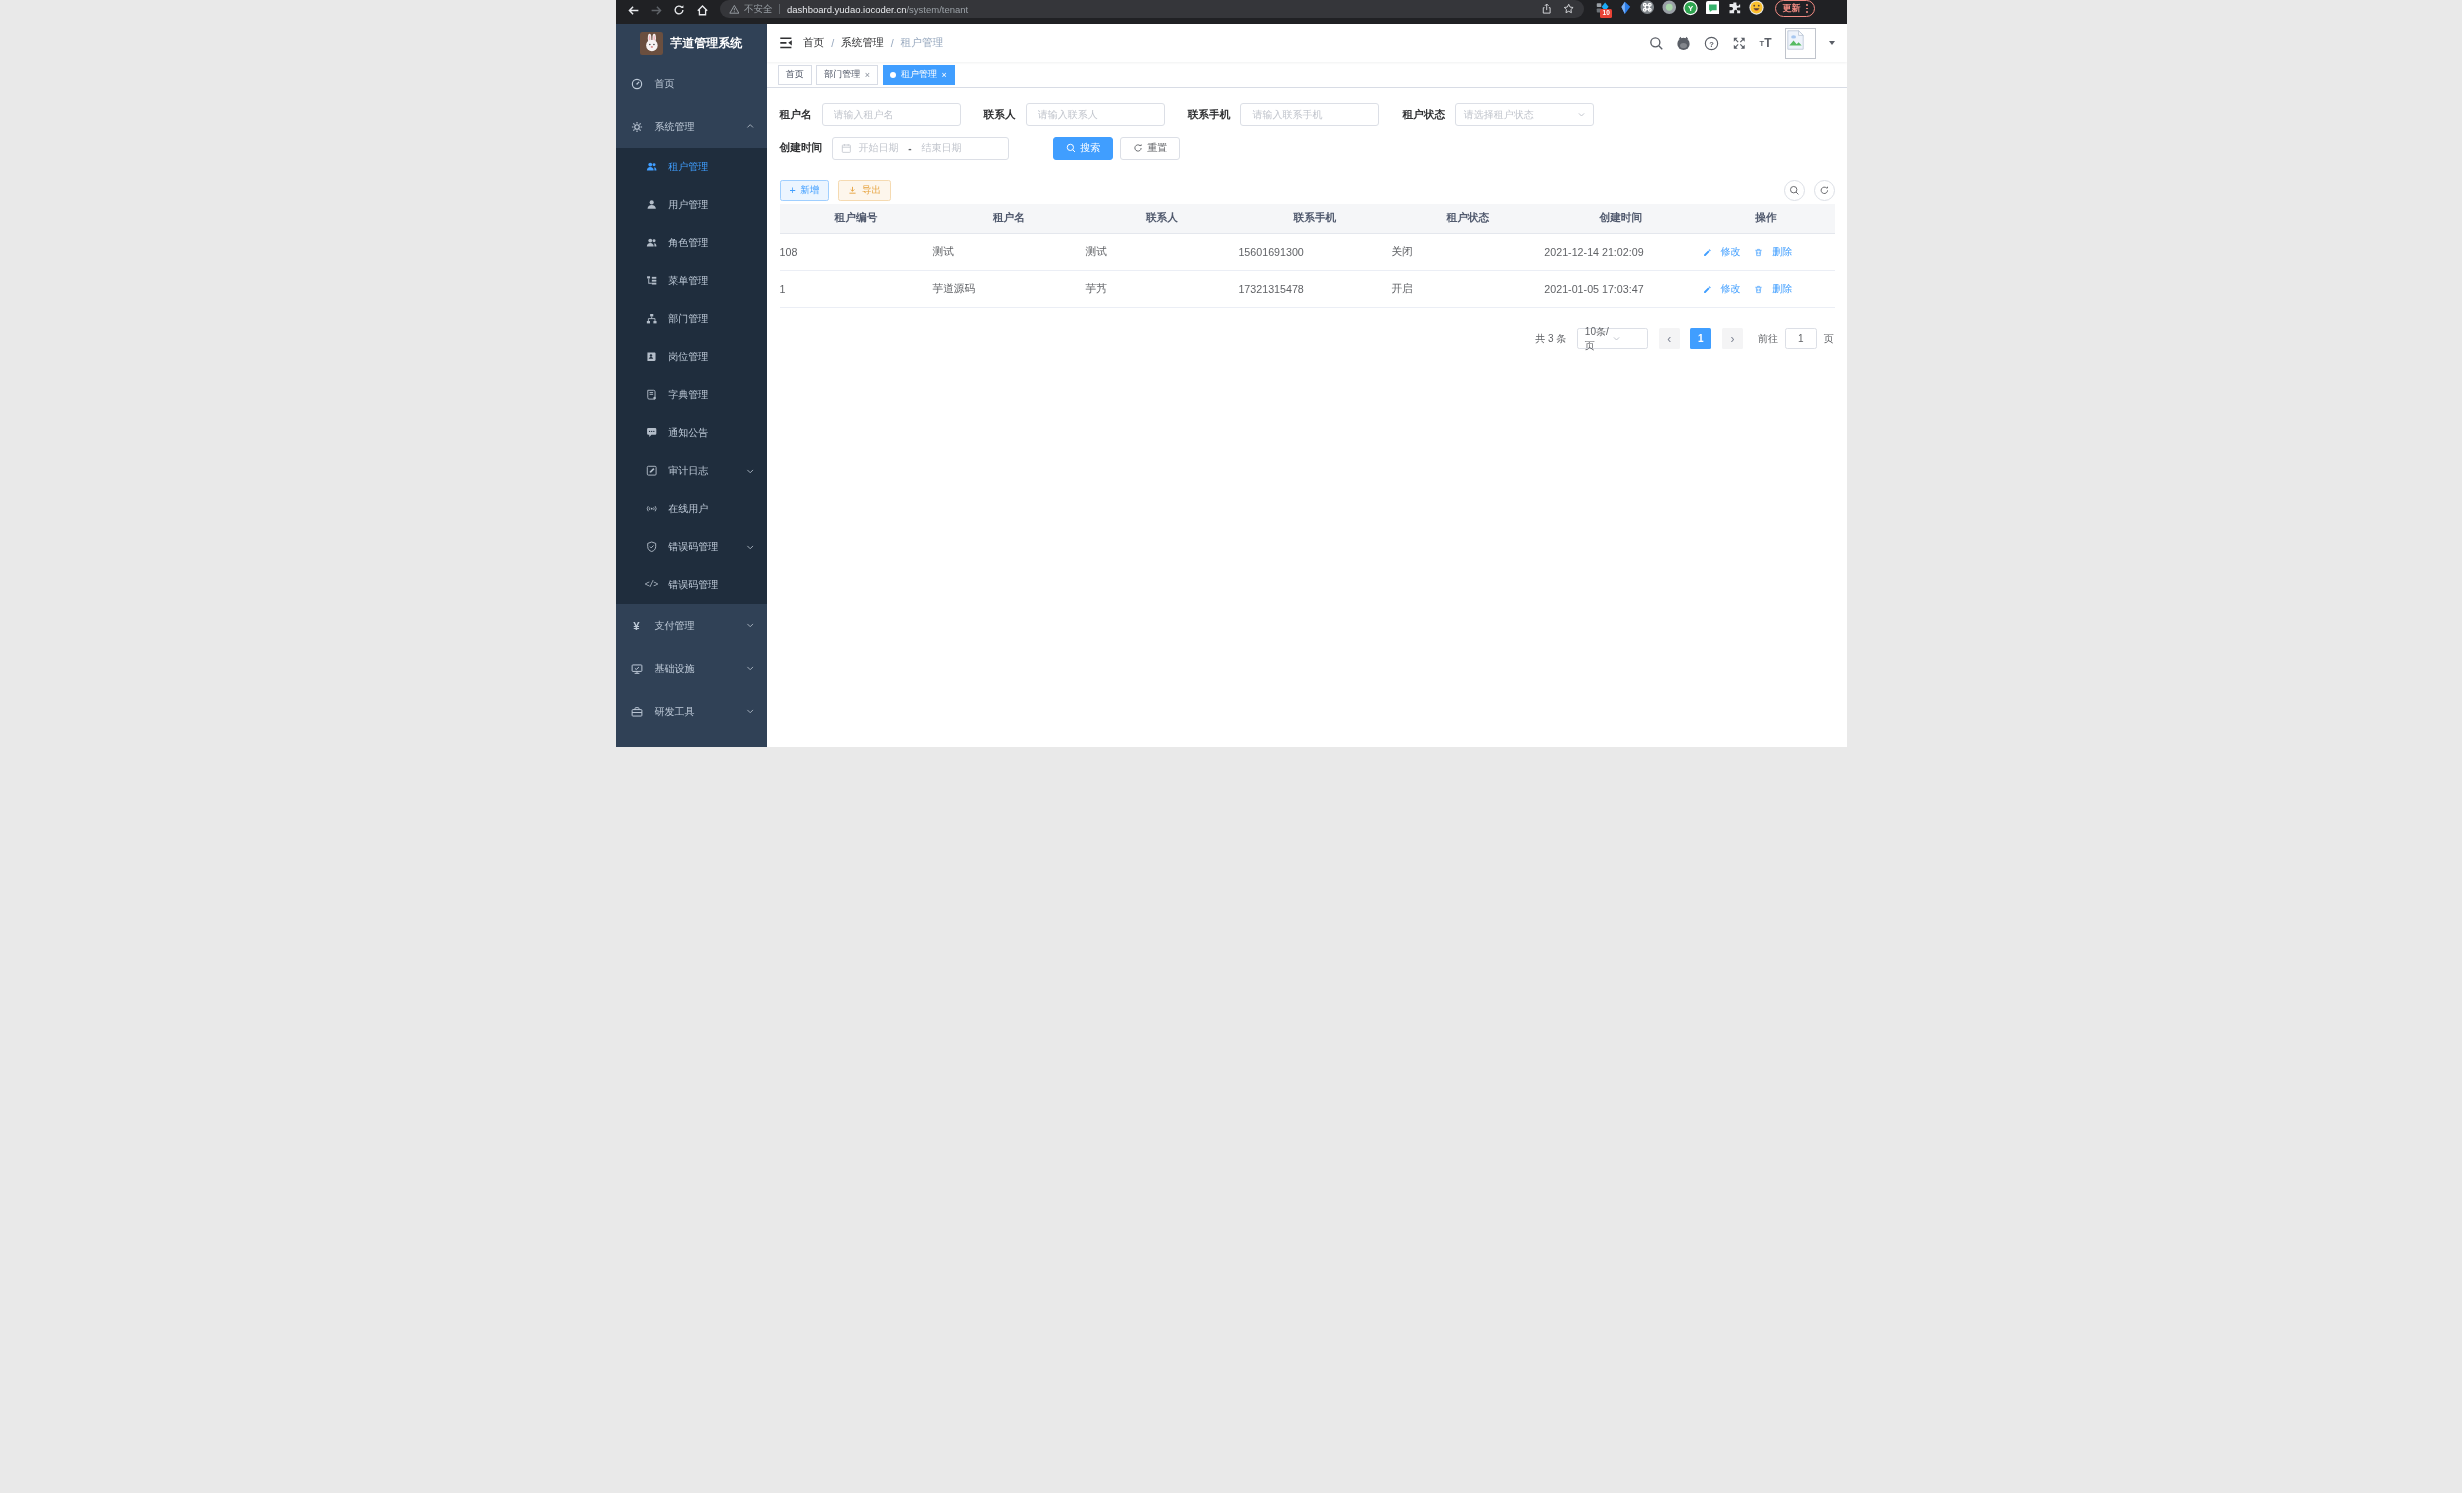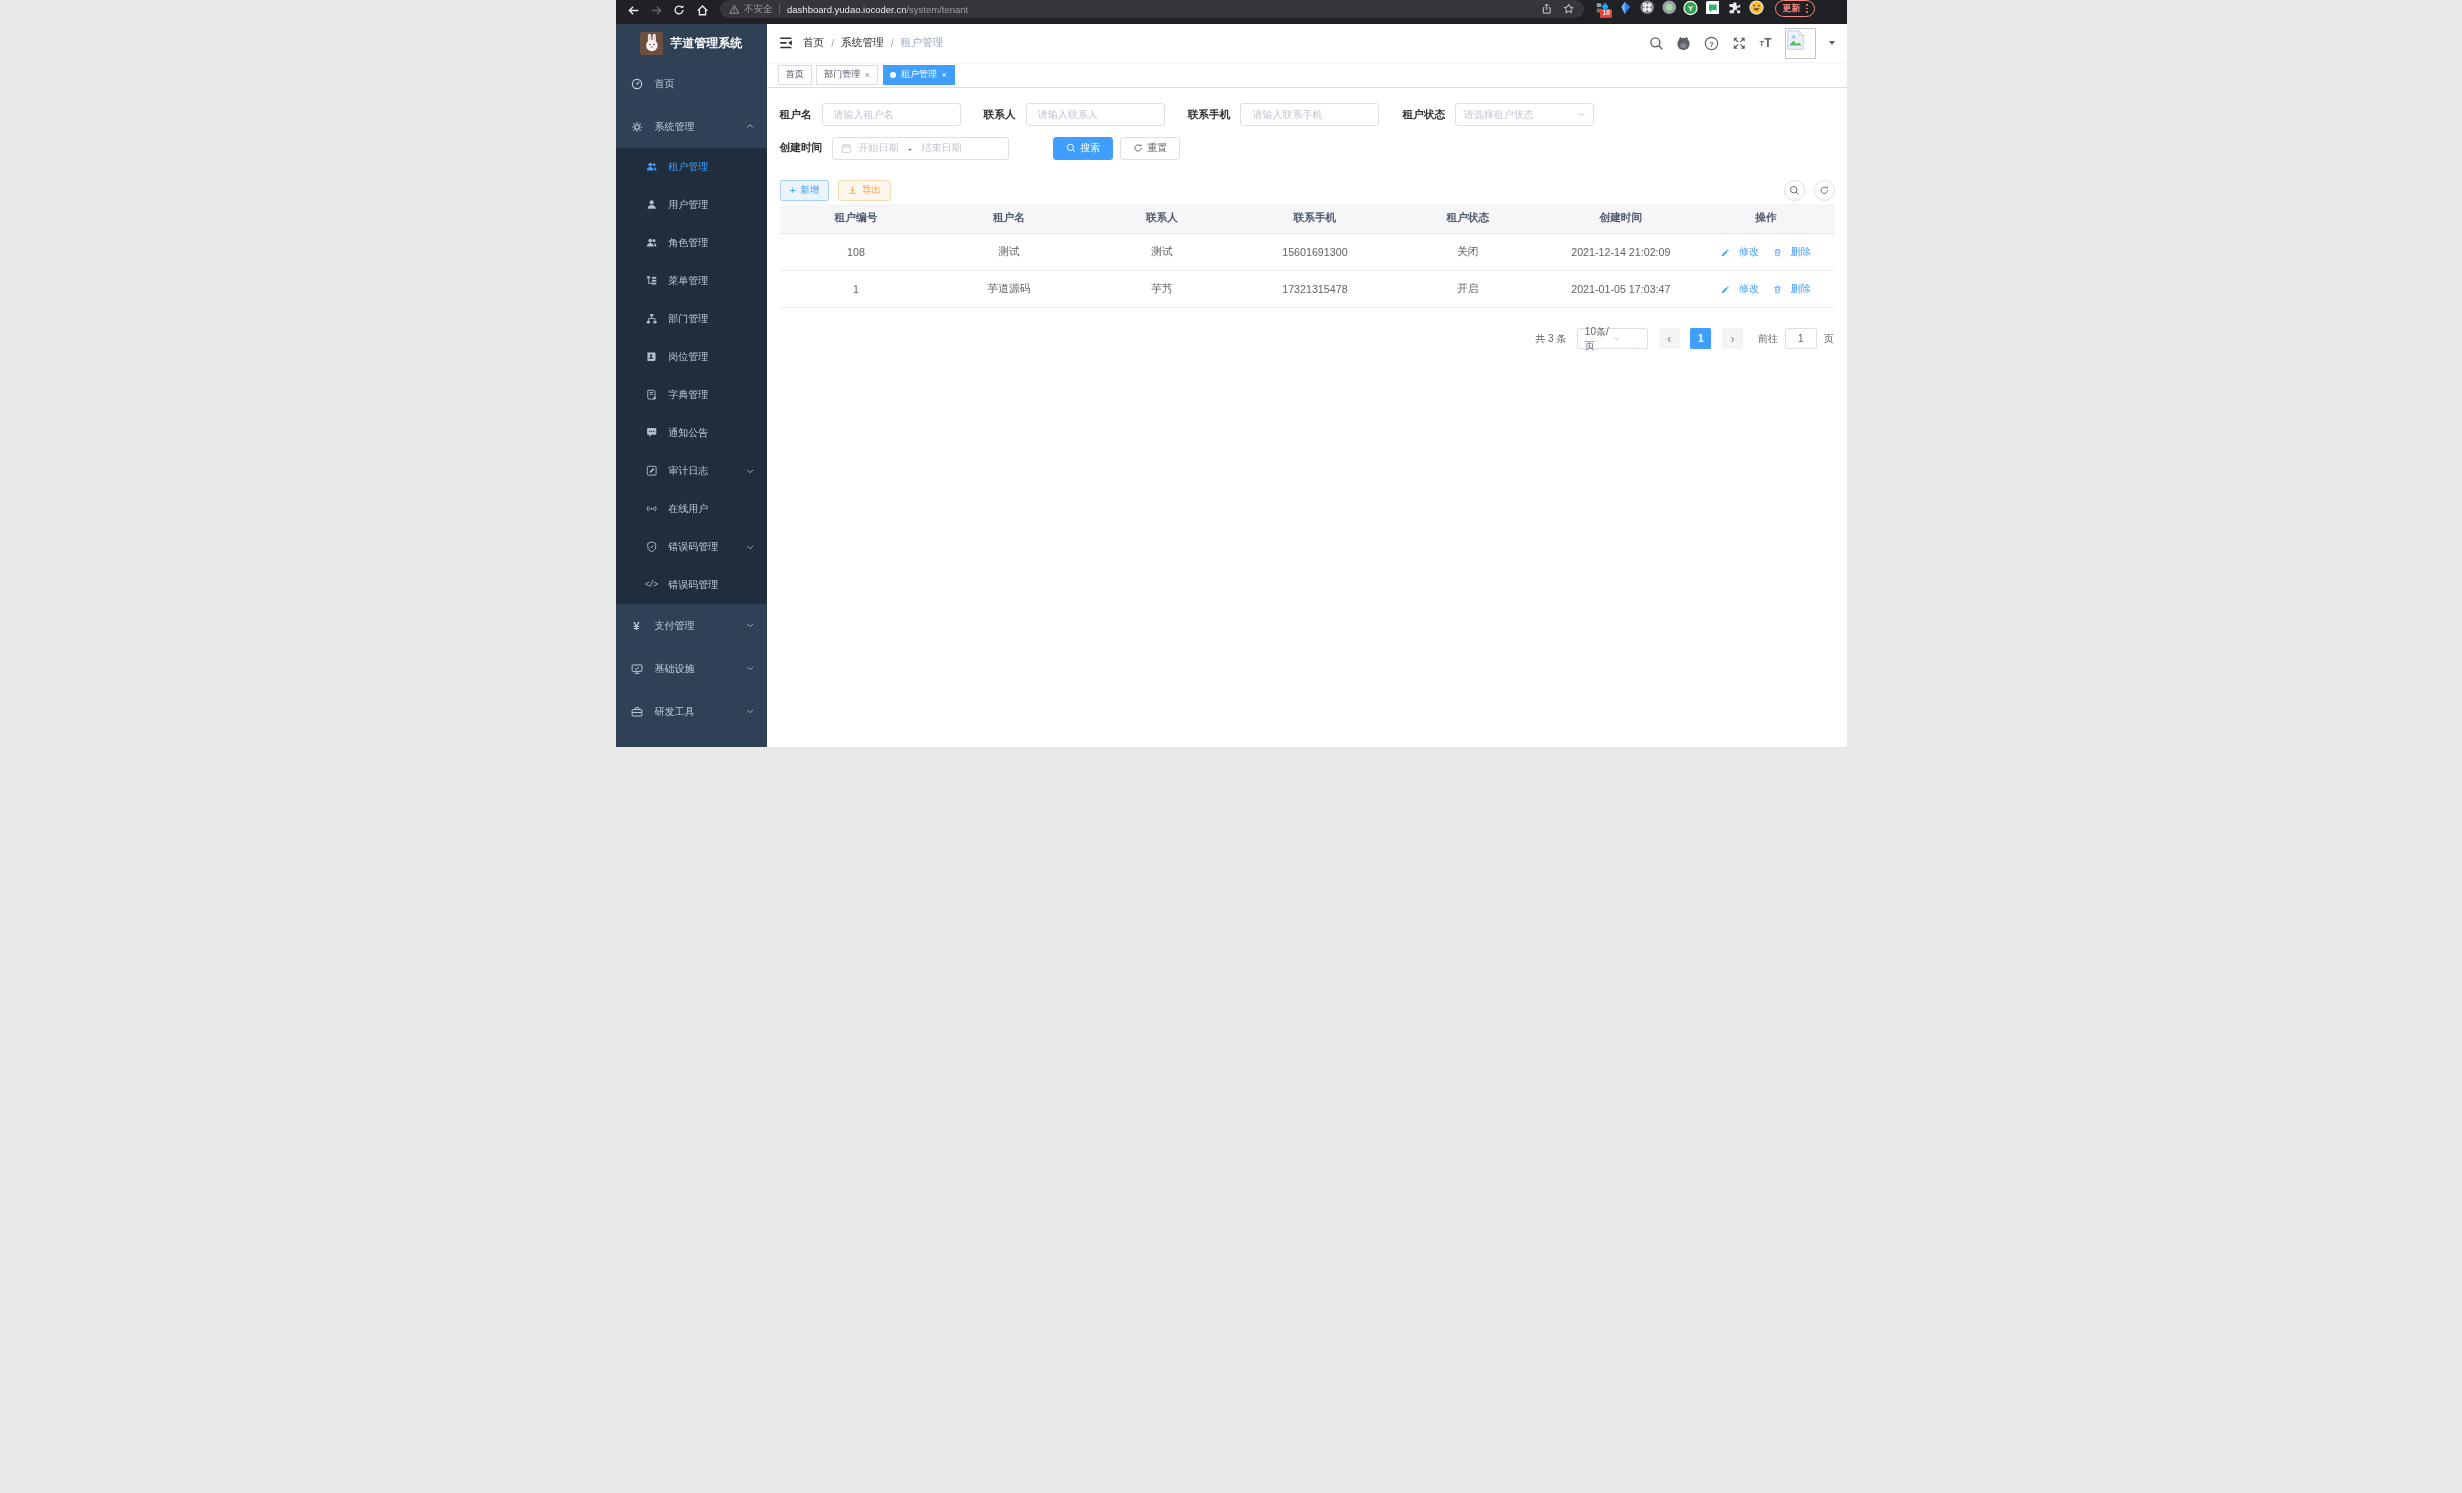--- a/index.html
+++ b/index.html
@@ -84,21 +84,21 @@
   .toolbar{margin-top:20px;display:flex;align-items:center}
   .btn-sm{height:21px;padding:0 9px;font-size:9.5px;border-radius:2.3px}
   .btn-plain-blue{background:#ecf5ff;border:0.8px solid #a0cfff;color:#409eff}
   .btn-plain-warn{background:#fdf6ec;border:0.8px solid #f5dab1;color:#e6a23c;margin-left:9px}
   .toolbar .tsp{flex:1}
   .circle-btn{width:21px;height:21px;border-radius:50%;border:0.8px solid #dcdfe6;background:#fff;color:#606266;display:flex;align-items:center;justify-content:center;cursor:pointer;margin-left:9px}
 
   
   table.grid{width:100%;border-collapse:collapse;margin-top:3px;table-layout:fixed}
   .grid th{height:30px;background:#f5f6f8;color:#515a6e;font-size:10.7px;font-weight:bold;text-align:center;border-bottom:0.8px solid #e4e7ed}
-  .grid td{height:37px;color:#606266;font-size:10.7px;text-align:center;border-bottom:0.8px solid #ebeef5}
+  .grid td{height:37px;color:#606266;font-size:10.7px;text-align:left;border-bottom:0.8px solid #ebeef5}
   .op-link{color:#409eff;font-size:10px;display:inline-flex;align-items:center;gap:9px;cursor:pointer;margin:0 5.3px;white-space:nowrap}
 
   
   .pager{margin-top:20px;display:flex;align-items:center;justify-content:flex-end;gap:6.9px;font-size:10px;color:#606266;padding-right:0.8px}
   .pg-total{margin-right:3.8px}
   .pg-size{width:71px;height:21px;border:0.8px solid #dcdfe6;border-radius:2.3px;display:flex;align-items:center;padding:0 6.9px;cursor:pointer}
   .pg-size span{flex:1}
   .pg-size .sarr{color:#c0c4cc;display:flex}
   .pg-btn{width:21px;height:21px;background:#f4f4f5;border-radius:1.5px;display:flex;align-items:center;justify-content:center;color:#808695;font-size:12px;cursor:pointer;margin-left:3.8px}
   .pg-cur{width:21px;height:21px;background:#409eff;color:#fff;border-radius:1.5px;display:flex;align-items:center;justify-content:center;font-size:10px;font-weight:bold;cursor:pointer;margin-left:3.8px}

